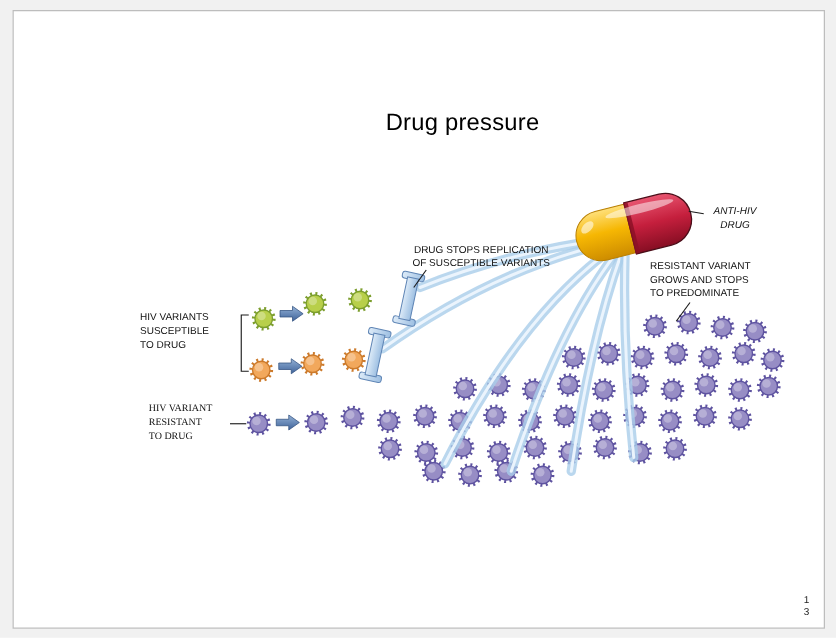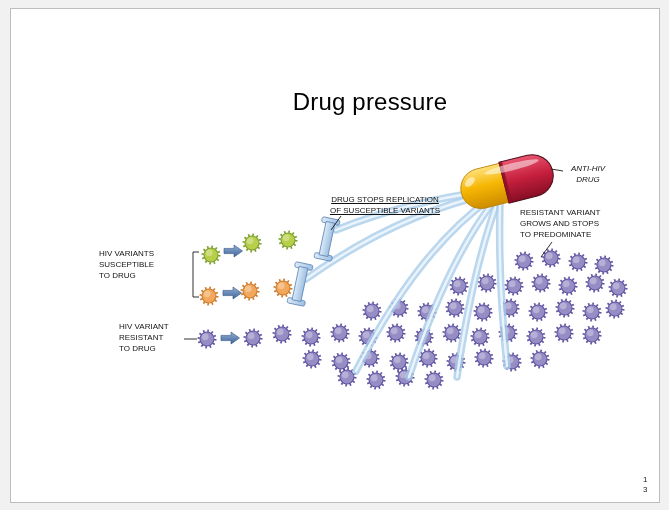--- a/index.html
+++ b/index.html
@@ -2,28 +2,28 @@
 <html style="--text: #121212; --virus-green: #b8cf4a; --virus-green-dark: #7c9e2d; --virus-orange: #f2a85c; --virus-orange-dark: #cc7a2b; --virus-purple: #978dc5; --virus-purple-dark: #5e53a0; --arrow-blue: #5f80b2; --stream-blue: #a9cdea; --stream-core: #edf6fd; --capsule-yellow: #f5b505; --capsule-red: #c51f3d; --barrier-blue: #b9d2ec;"><head>
 <meta charset="utf-8">
 <style>
   * { margin:0; padding:0; box-sizing:border-box; }
   html,body { width:669px; height:510px; overflow:hidden; }
   body { position:relative; background:#ececec; font-family:"Liberation Sans","DejaVu Sans",sans-serif; }
   .frame { position:absolute; inset:0; background:#f1f1f1; }
   .slide { position:absolute; left:10px; top:8px; right:9px; bottom:7px; background:#ffffff; border:1px solid #bdbdbd; }
   svg.diagram { position:absolute; left:0; top:0; width:669px; height:510px; }
   .title { position:absolute; left:240px; top:88px; width:260px; text-align:center;
-           font-size:24px; color:#000; letter-spacing:0.2px; }
+           font-size:19px; color:#000; letter-spacing:0.2px; }
   .lbl { position:absolute; font-size:8px; line-height:11px; color:var(--text,#121212);
          white-space:pre-line; letter-spacing:0; }
-  #lbl-drug-stops { left:306px; top:194px; width:158px; text-align:center;text-decoration:underline; }
+  #lbl-drug-stops { left:306px; top:194px; width:158px; text-align:center; }
   #lbl-anti-hiv { left:562px; top:163px; width:52px; text-align:center;font-style:italic; }
   #lbl-resistant-variant { left:520px; top:207px; width:112px; text-align:left; }
-  #lbl-susceptible { left:99px; top:248px; width:82px; text-align:left; }
-  #lbl-resistant-single { left:119px; top:321px; width:82px; text-align:left; }
+  #lbl-susceptible { left:112px; top:248px; width:82px; text-align:left; }
+  #lbl-resistant-single { left:119px; top:321px; width:82px; text-align:left;font-family:Liberation Serif, serif; }
   .pageno { position:absolute; left:643px; top:475px; width:14px; font-size:8px; line-height:10px;
             color:#222; white-space:pre-line; }
   
   .vg { fill:var(--virus-green,#b8cf4a); stroke:var(--virus-green-dark,#7c9e2d); }
   .vo { fill:var(--virus-orange,#f2a85c); stroke:var(--virus-orange-dark,#cc7a2b); }
   .vp { fill:var(--virus-purple,#978dc5); stroke:var(--virus-purple-dark,#5e53a0); }
   .streamO { fill:none; stroke:var(--stream-blue,#a9cdea); stroke-width:7.5; stroke-linecap:round; opacity:0.8; }
   .streamI { fill:none; stroke:var(--stream-core,#edf6fd); stroke-width:2.4; stroke-linecap:round; opacity:0.95; }
   .conn { fill:none; stroke:#1a1a1a; stroke-width:0.9; }
 </style>

